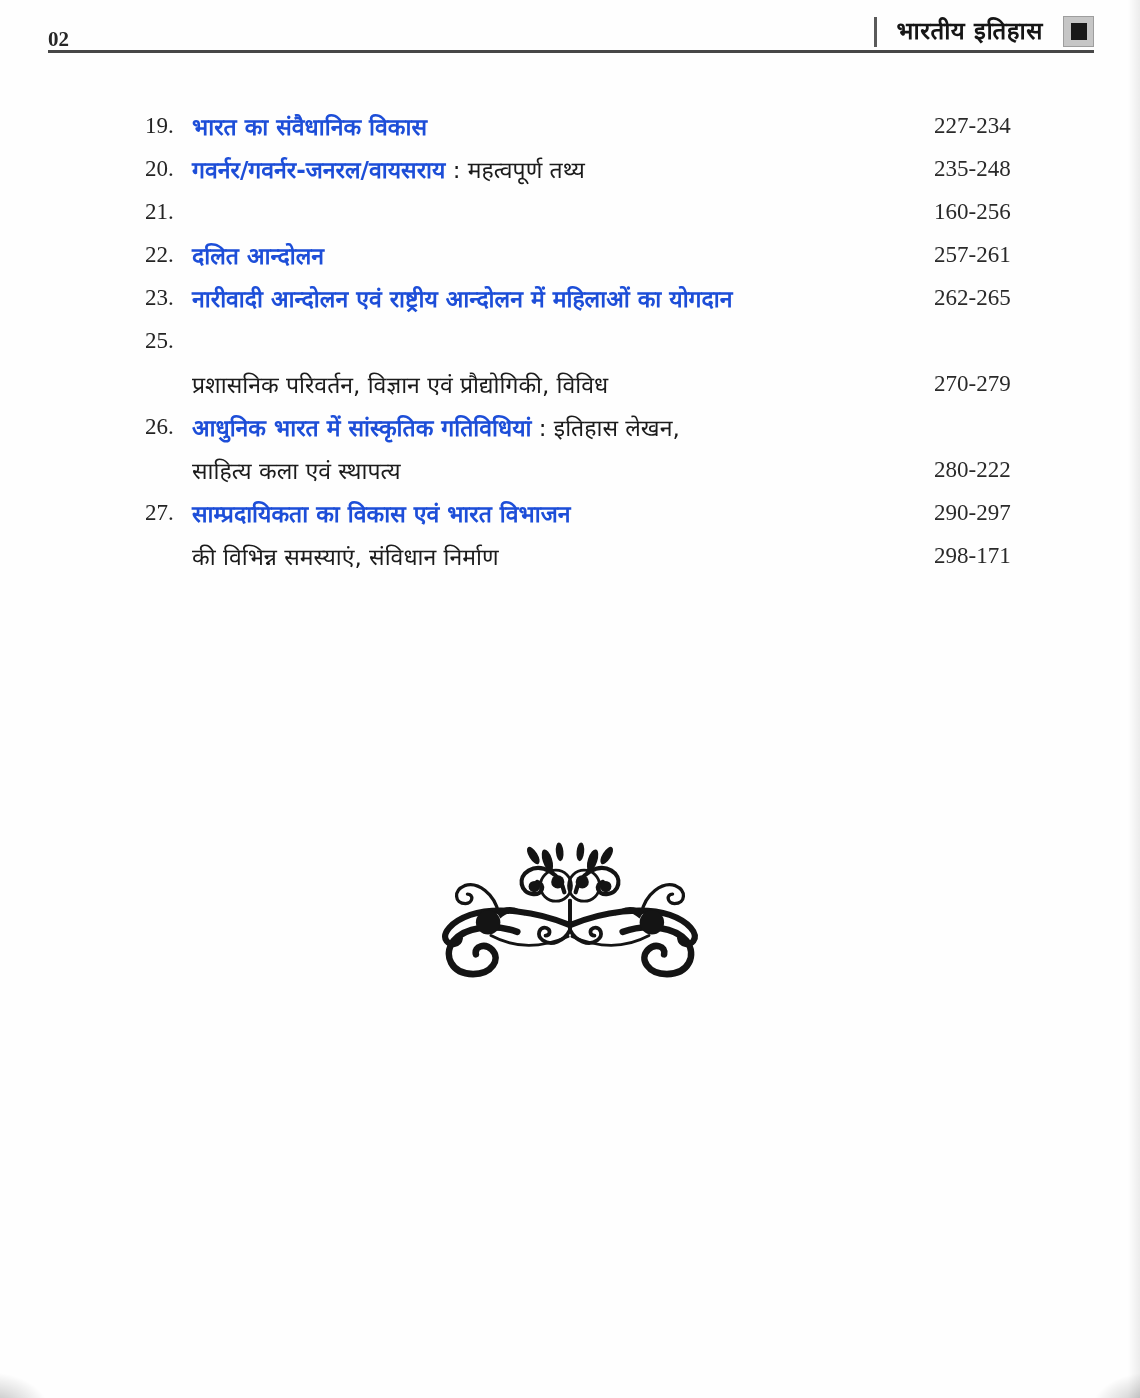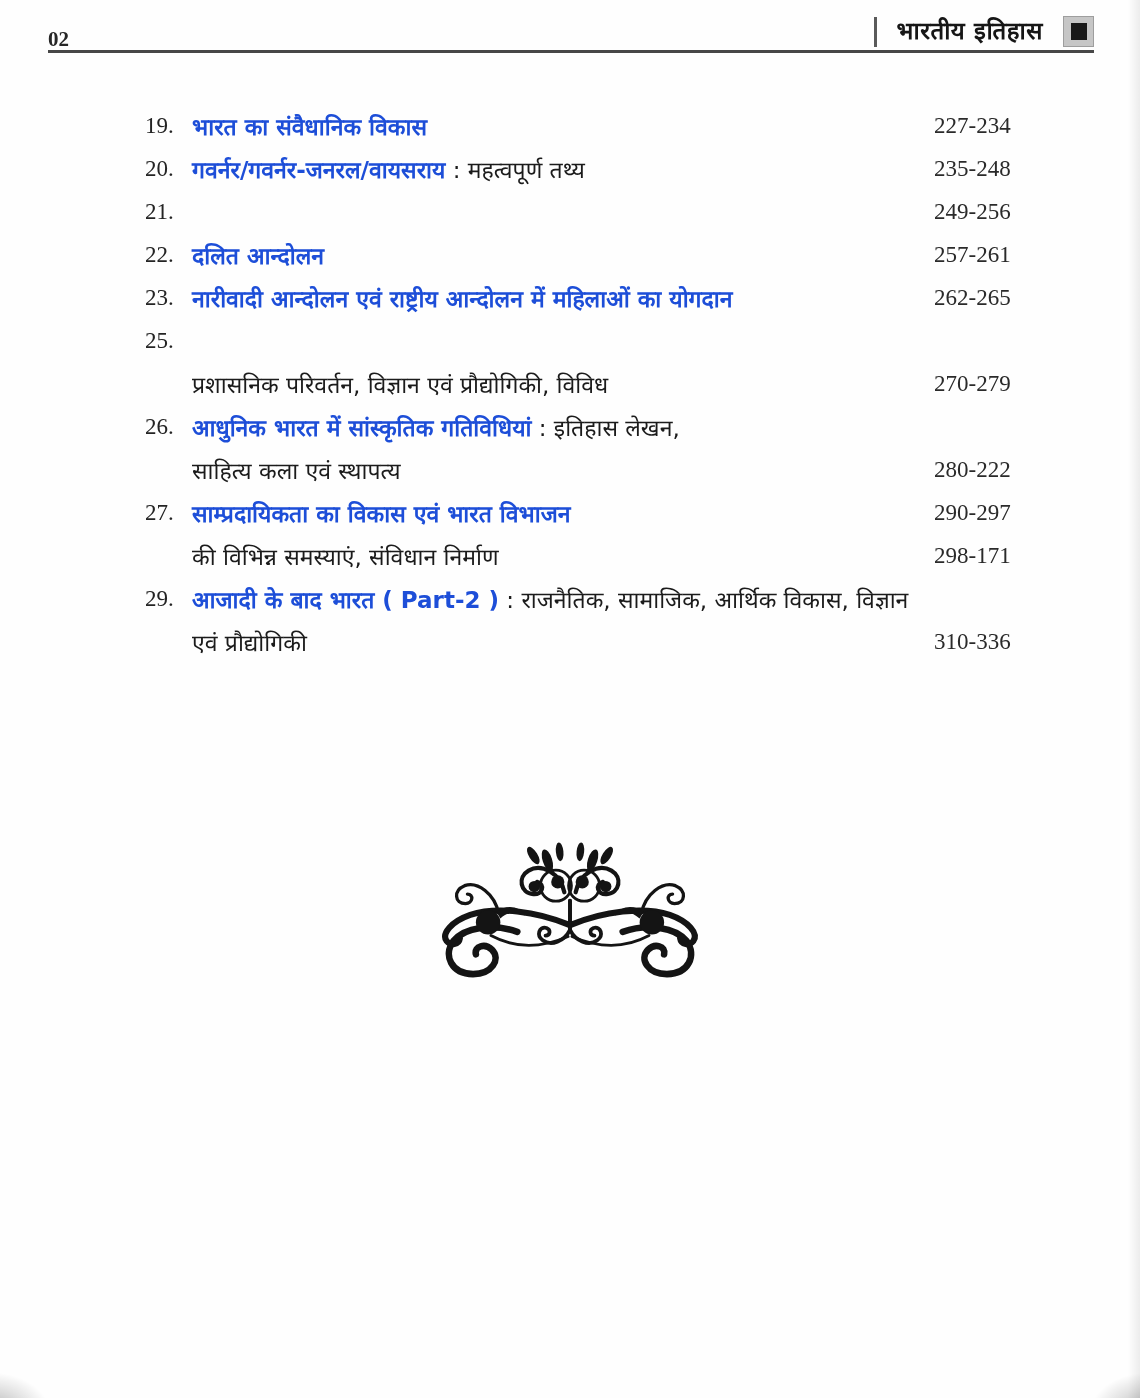--- a/index.html
+++ b/index.html
@@ -105,21 +105,21 @@
       <span class="num">20.</span>
       <span class="title"><span class="bold">गवर्नर/गवर्नर-जनरल/वायसराय</span><span class="rest"> : महत्वपूर्ण तथ्य</span></span>
       <span class="pages p1">235-248</span>
     </div>
 
   </div>
 
   <div class="entry">
     <div class="line l1">
       <span class="num">21.</span>
-      <span class="pages p1">249-256</span>
+      <span class="pages p1">160-256</span>
     </div>
 
   </div>
 
   <div class="entry">
     <div class="line l1">
       <span class="num">22.</span>
       <span class="title"><span class="bold">दलित आन्दोलन</span><span class="rest"></span></span>
       <span class="pages p1">257-261</span>
     </div>
@@ -171,32 +171,20 @@
   </div>
 
   <div class="entry">
     <div class="line l2">
       <span class="num"></span>
       <span class="title cont">की विभिन्न समस्याएं, संविधान निर्माण</span>
       <span class="pages p2">298-171</span>
     </div>
   </div>
 
-  <div class="entry">
-    <div class="line l1">
-      <span class="num">29.</span>
-      <span class="title"><span class="bold">आजादी के बाद भारत ( Part-2 )</span><span class="rest"> : राजनैतिक, सामाजिक, आर्थिक विकास, विज्ञान</span></span>
-      <span class="pages p1"></span>
-    </div>
-    <div class="line l2">
-      <span class="num"></span>
-      <span class="title cont">एवं प्रौद्योगिकी</span>
-      <span class="pages p2">310-336</span>
-    </div>
-  </div>
 </div>
 
 <div class="ornament-wrap">
   <svg width="302" height="160" viewBox="0 0 320 170" aria-hidden="true">
     <defs>
       <g id="flhalf" stroke="#141414" fill="none" stroke-linecap="round">
 
         <path d="M160,99 C196,84 238,79 266,88 C286,95 297,108 291,116 C287,121 278,120 277,113" stroke-width="6.5"></path>
 
         <path d="M236,86 C240,66 258,52 272,57 C284,62 283,76 271,76 C263,76 262,66 269,66" stroke-width="3.5"></path>

